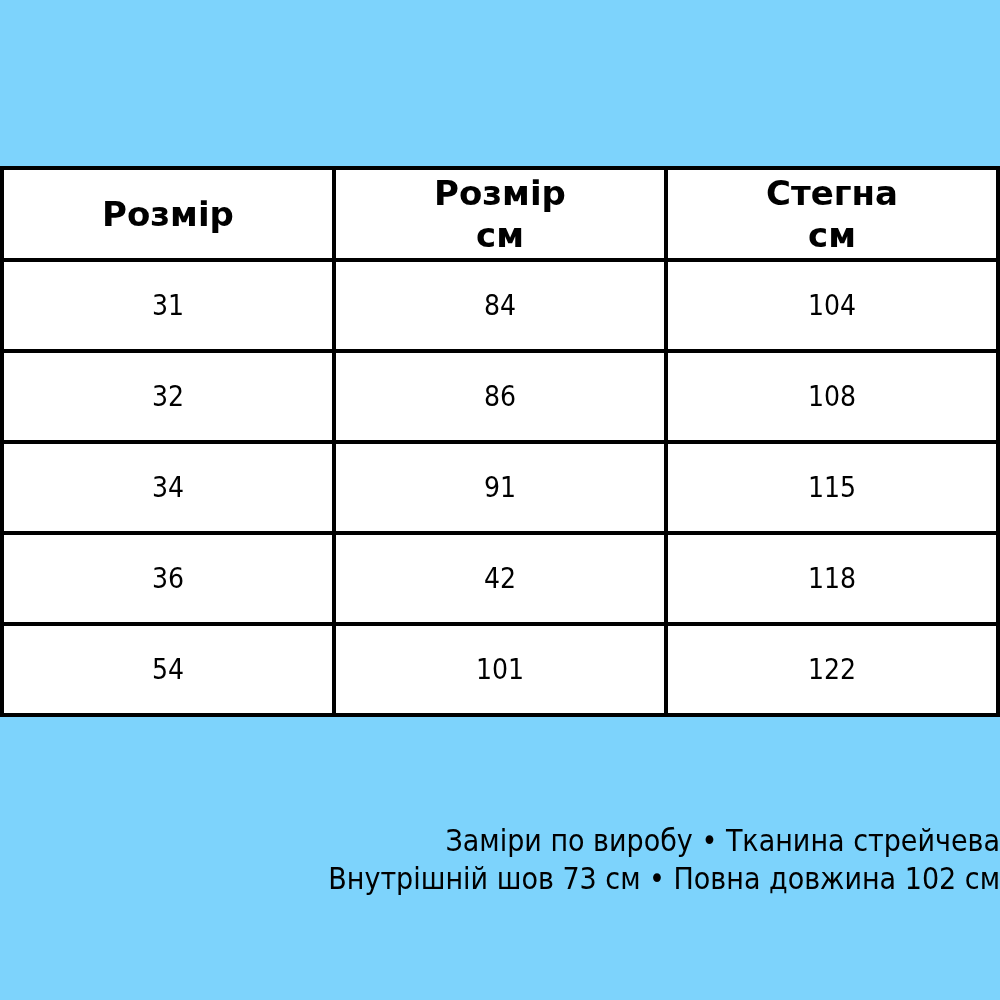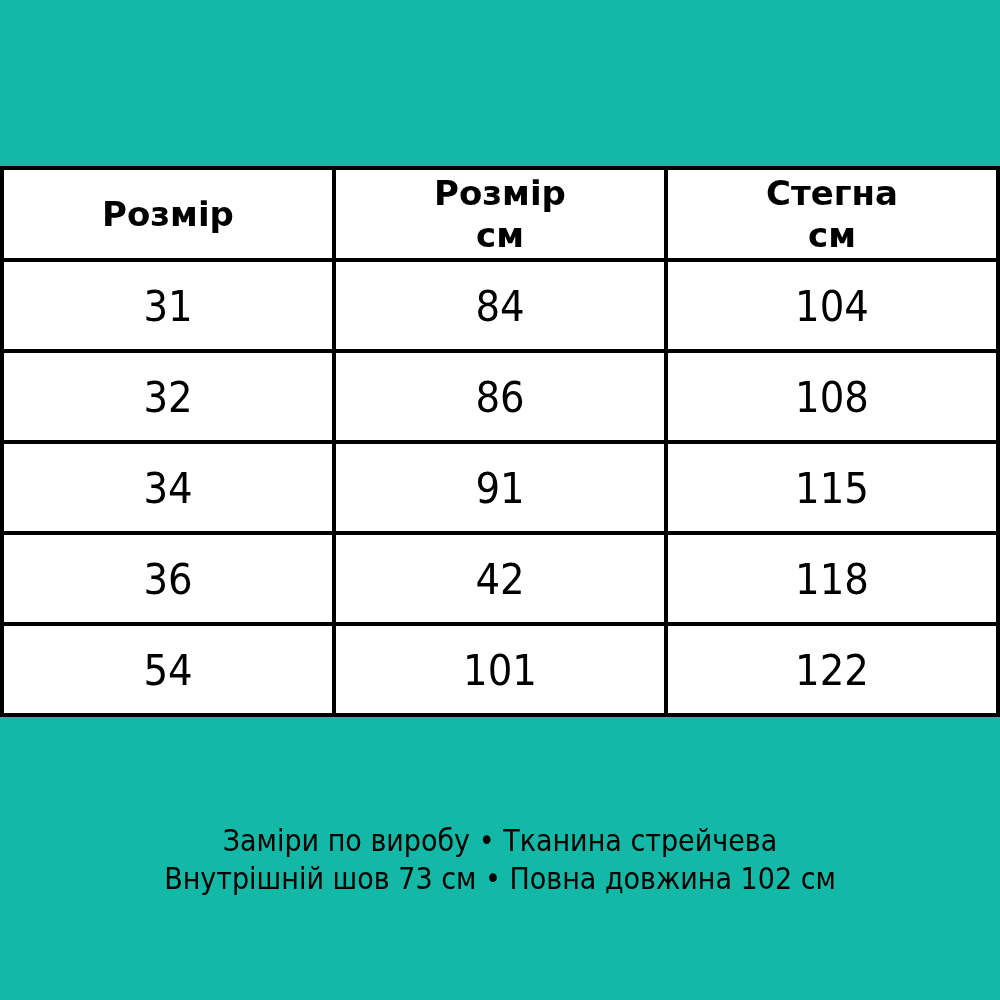--- a/index.html
+++ b/index.html
@@ -9,21 +9,21 @@
     width: 1000px;
     height: 1000px;
     font-family: "DejaVu Sans", sans-serif;
     color: #000000;
   }
   .page {
     width: 1000px;
     height: 1000px;
     position: relative;
     overflow: hidden;
-    background: #14b8a6;
+    background: #7dd3fc;
   }
   table.size-table {
     position: absolute;
     top: 166px;
     left: 0;
     width: 1000px;
     border-collapse: collapse;
     table-layout: fixed;
   }
   table.size-table th,
@@ -36,33 +36,33 @@
   }
   table.size-table th {
     height: 88px;
     font-size: 34px;
     font-weight: bold;
     line-height: 1.25;
     font-family: "DejaVu Sans", sans-serif;
   }
   table.size-table td {
     height: 87px;
-    font-size: 43px;
+    font-size: 28px;
     font-weight: normal;
     font-stretch: condensed;
     font-family: "DejaVu Sans", sans-serif;
   }
   .h-label { display: block; }
   .h-sub   { display: block; }
   .footer {
     position: absolute;
     top: 822px;
     left: 0;
     width: 1000px;
-    text-align: center;
+    text-align: right;
     font-size: 30px;
     line-height: 38px;
     font-stretch: condensed;
     color: #000000;
   }
 </style>
 </head>
 <body>
 
 <div class="page">

